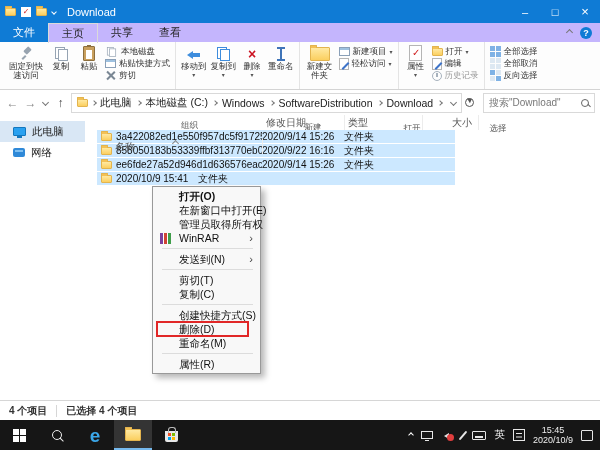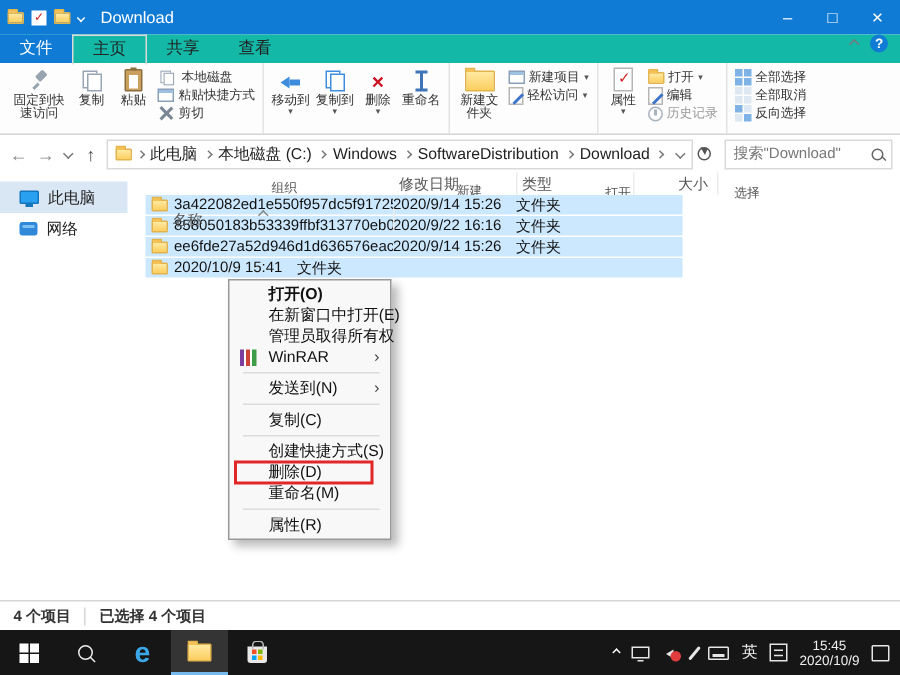--- a/index.html
+++ b/index.html
@@ -7,21 +7,21 @@
   .screen { position:relative; width:600px; height:450px; background:#fff; overflow:hidden; }
 
   
   .titlebar { height:23px; background:#0f7bd5; display:flex; align-items:center; color:#fff; padding-left:5px; gap:5px; }
   .title-text { font-size:11px; margin-left:6px; }
   .wincontrols { margin-left:auto; display:flex; height:100%; }
   .wc { width:30px; display:flex; align-items:center; justify-content:center; font-size:11px; color:#fff; }
   .wc.close { font-size:13px; }
 
   
-  .tabrow { height:19px; background:#14b8a6; display:flex; align-items:flex-start; }
+  .tabrow { height:19px; background:#c4b5fd; display:flex; align-items:center; }
   .tab { padding:0 13px; font-size:11px; line-height:19px; color:#222; }
   .tab.filetab { background:#0f7bd5; color:#fff; }
   .tab.active { border:1px solid #dadada; border-bottom:none; }
   .tabrow-right { margin-left:auto; display:flex; align-items:center; gap:8px; padding-right:8px; }
 
   
   .ribbon { height:48px; background:#fdfdfd; border-bottom:1px solid #d4d4d4; display:flex; padding-left:2px; }
   .rgroup { border-right:1px solid #e4e4e4; display:flex; flex-direction:column; padding:2px 5px 0; }
   .rbody { display:flex; gap:4px; align-items:flex-start; flex:1; }
   .rlabel { font-size:8.5px; color:#555; padding-bottom:2px;margin-top:42px; }
@@ -450,20 +450,21 @@
         <span class="mic i-rar"></span>
         <span>WinRAR</span>
         <span class="sub">›</span>
       </div>
       <div class="msep"></div>
       <div class="mi">
         <span>发送到(N)</span>
         <span class="sub">›</span>
       </div>
       <div class="msep"></div>
+      <div class="mi">剪切(T)</div>
       <div class="mi">复制(C)</div>
       <div class="msep"></div>
       <div class="mi">创建快捷方式(S)</div>
       <div class="mi redbox">删除(D)</div>
       <div class="mi">重命名(M)</div>
       <div class="msep"></div>
       <div class="mi">属性(R)</div>
     </div>
   </div>
 

